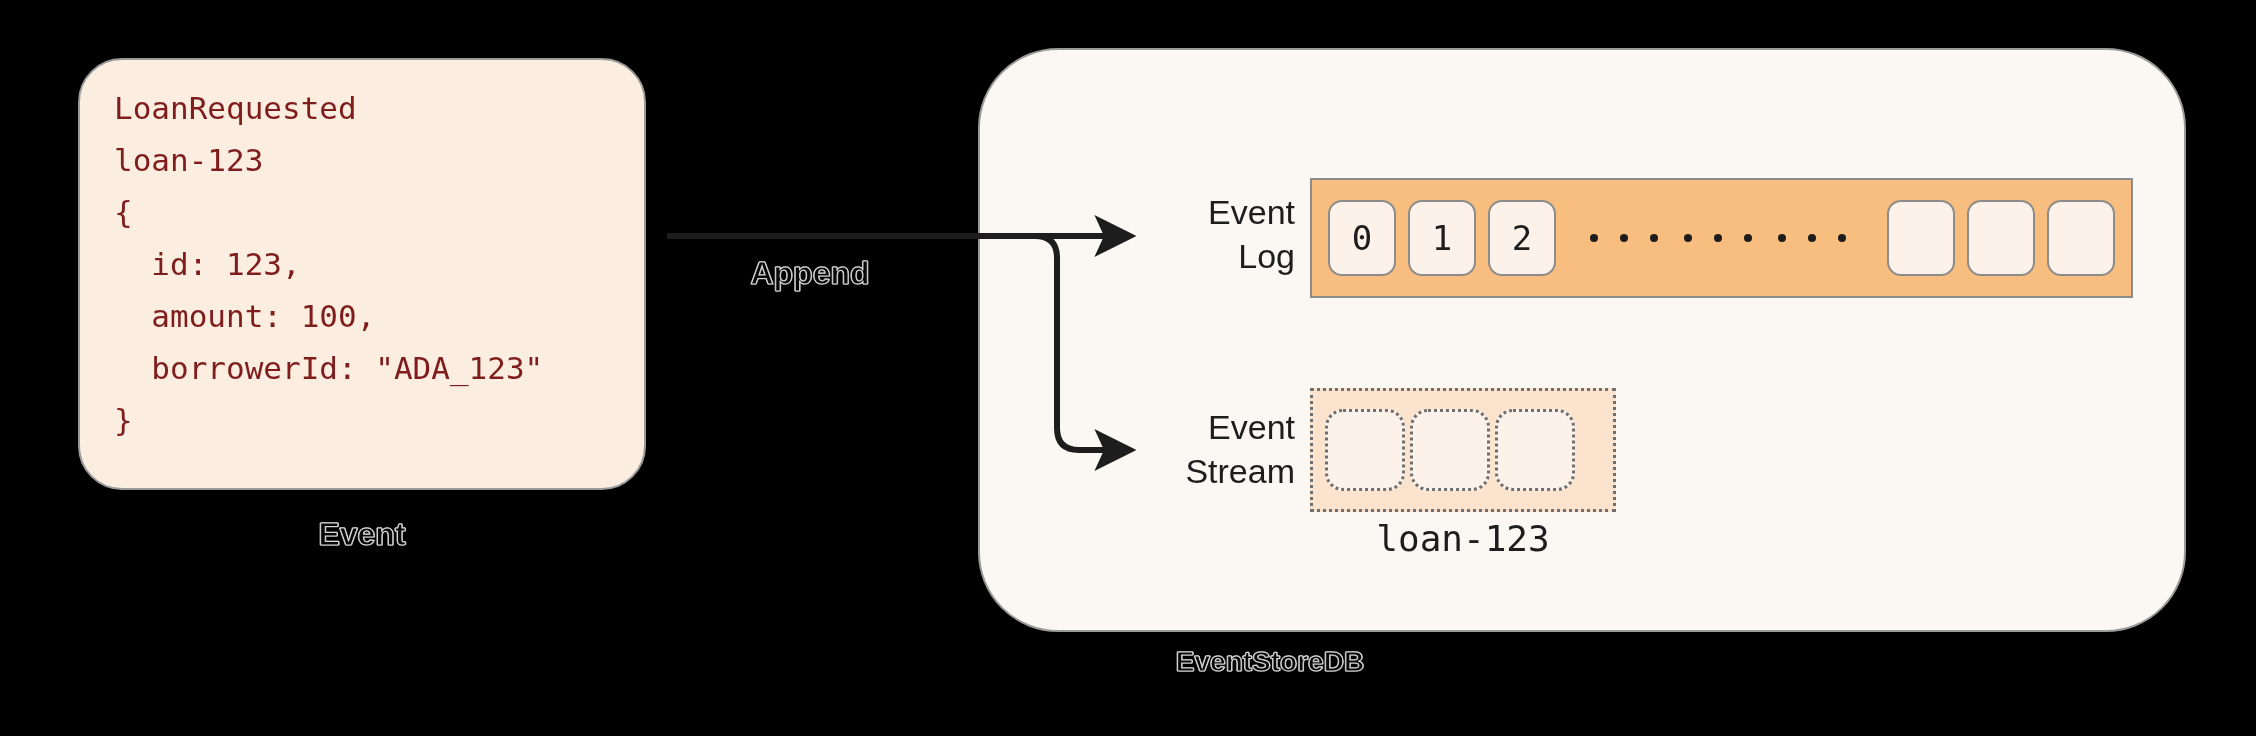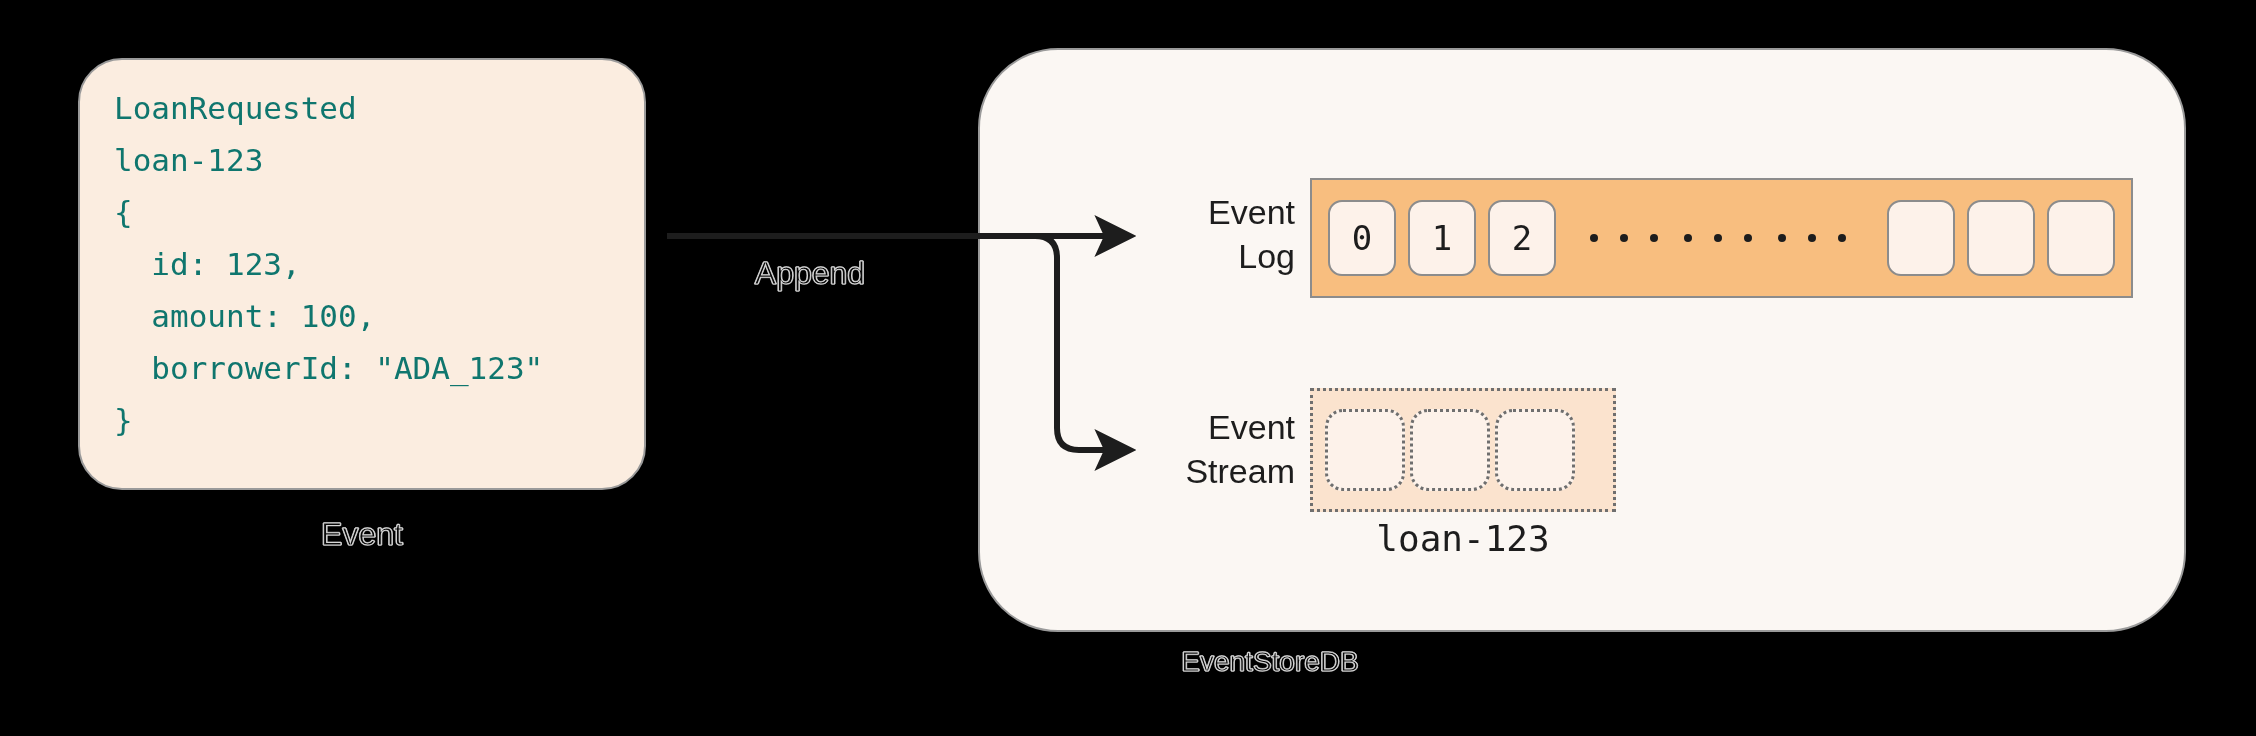--- a/index.html
+++ b/index.html
@@ -30,38 +30,39 @@
   }
   #event-card-code {
     position: absolute;
     left: 34px;
     top: 22px;
     right: 10px;
     margin: 0;
     font-family: "DejaVu Sans Mono", "Liberation Mono", monospace;
     font-size: 31px;
     line-height: 52px;
-    color: #0f766e;
+    color: #7f1d1d;
     white-space: pre;
     letter-spacing: 0px;
   }
 
   
   .outline-caption {
     position: absolute;
     font-family: "Liberation Sans", sans-serif;
     color: #080808;
     text-align: center;
     white-space: nowrap;
     -webkit-text-stroke: 1px #d8d8d8;
     text-shadow:
       1px 0 0 #b5b5b5,
       -1px 0 0 #b5b5b5,
       0 1px 0 #5c5c5c,
       0 -1px 0 #8a8a8a;
+    font-weight: bold;
   }
   #event-caption {
     left: 78px;
     top: 516px;
     width: 568px;
     font-size: 32px;
   }
   #append-caption {
     left: 680px;
     top: 255px;

